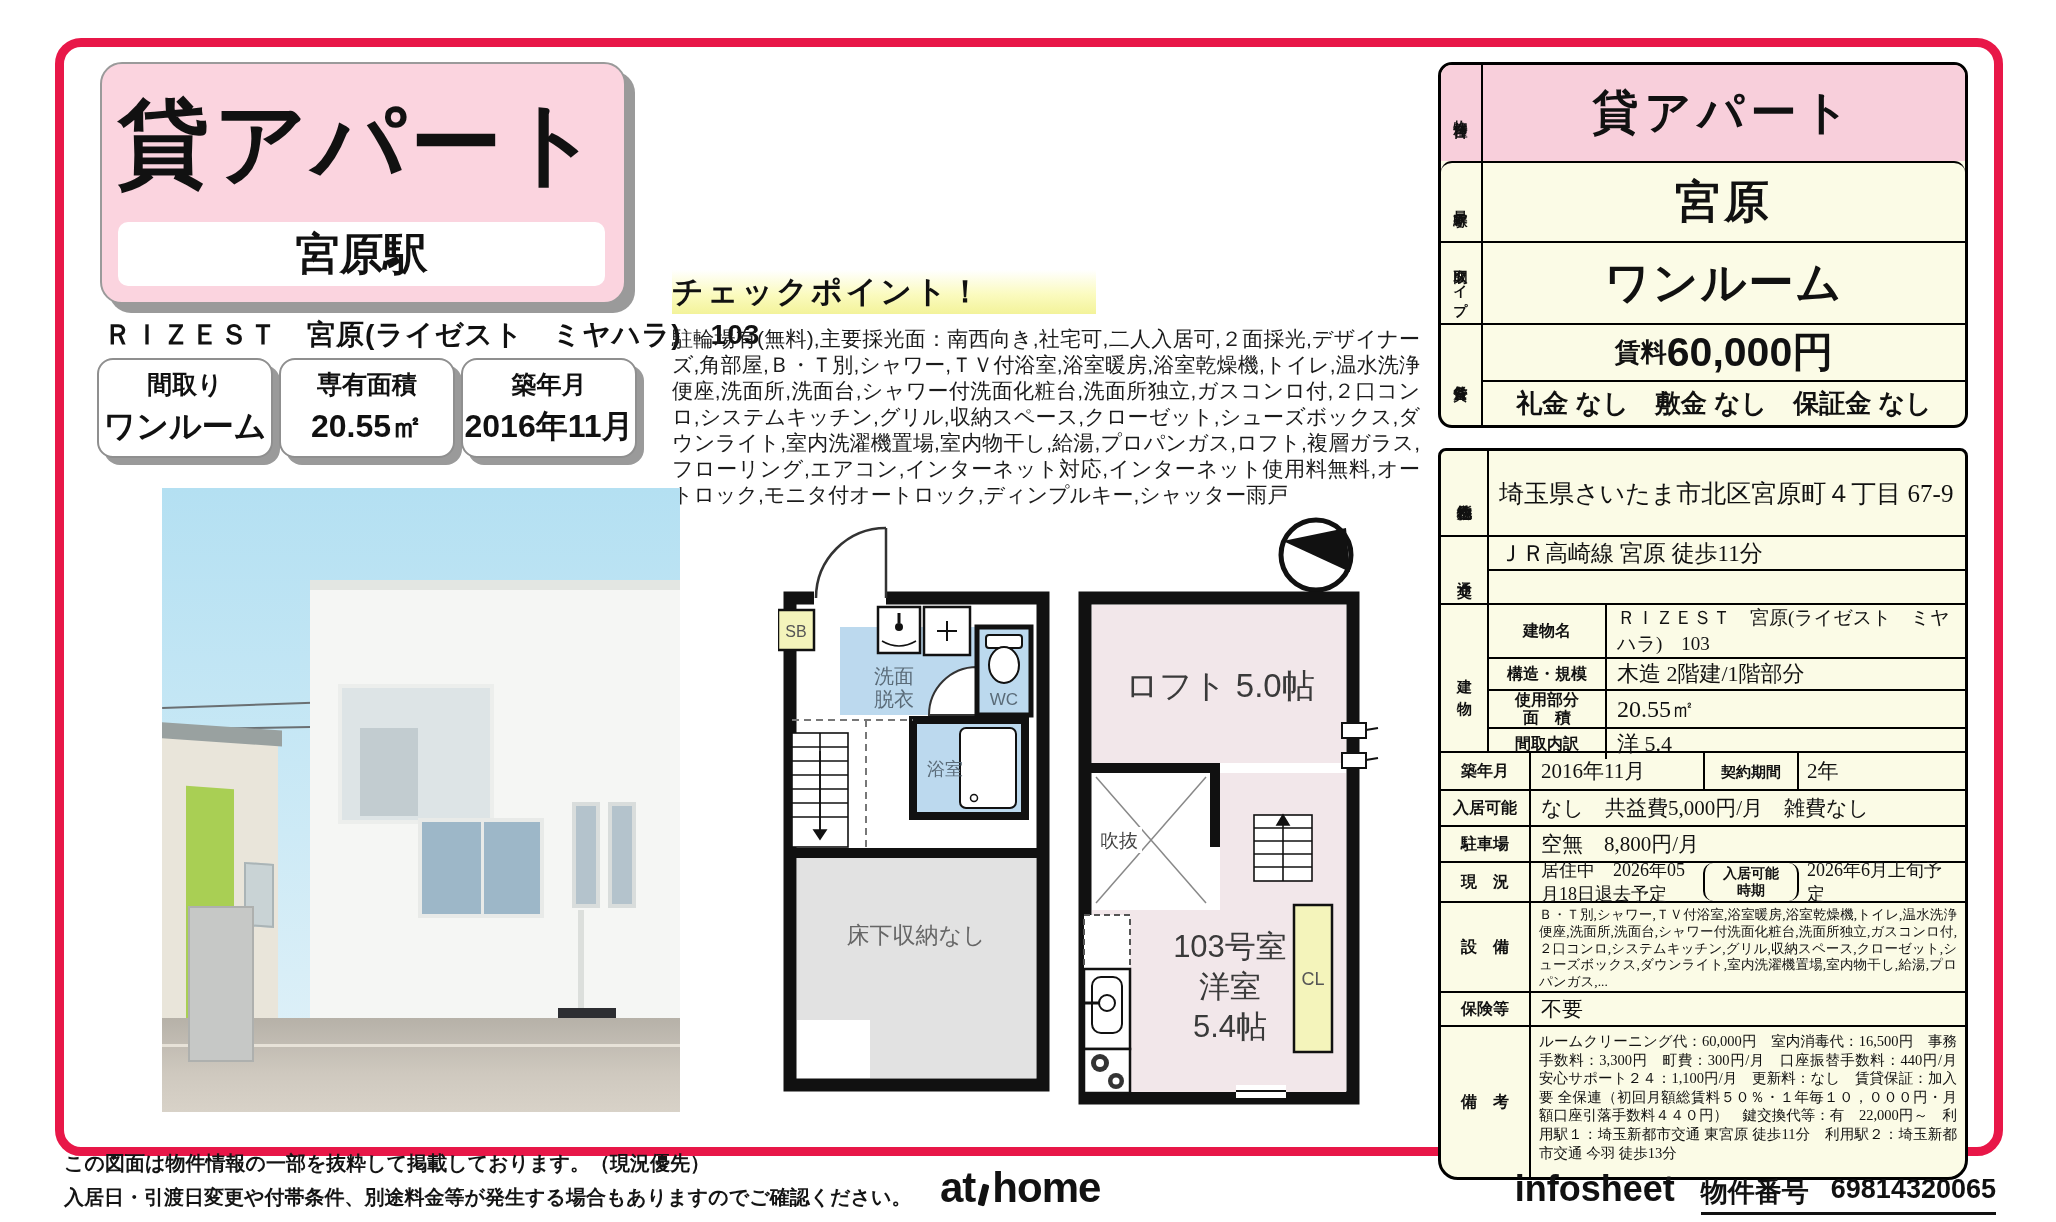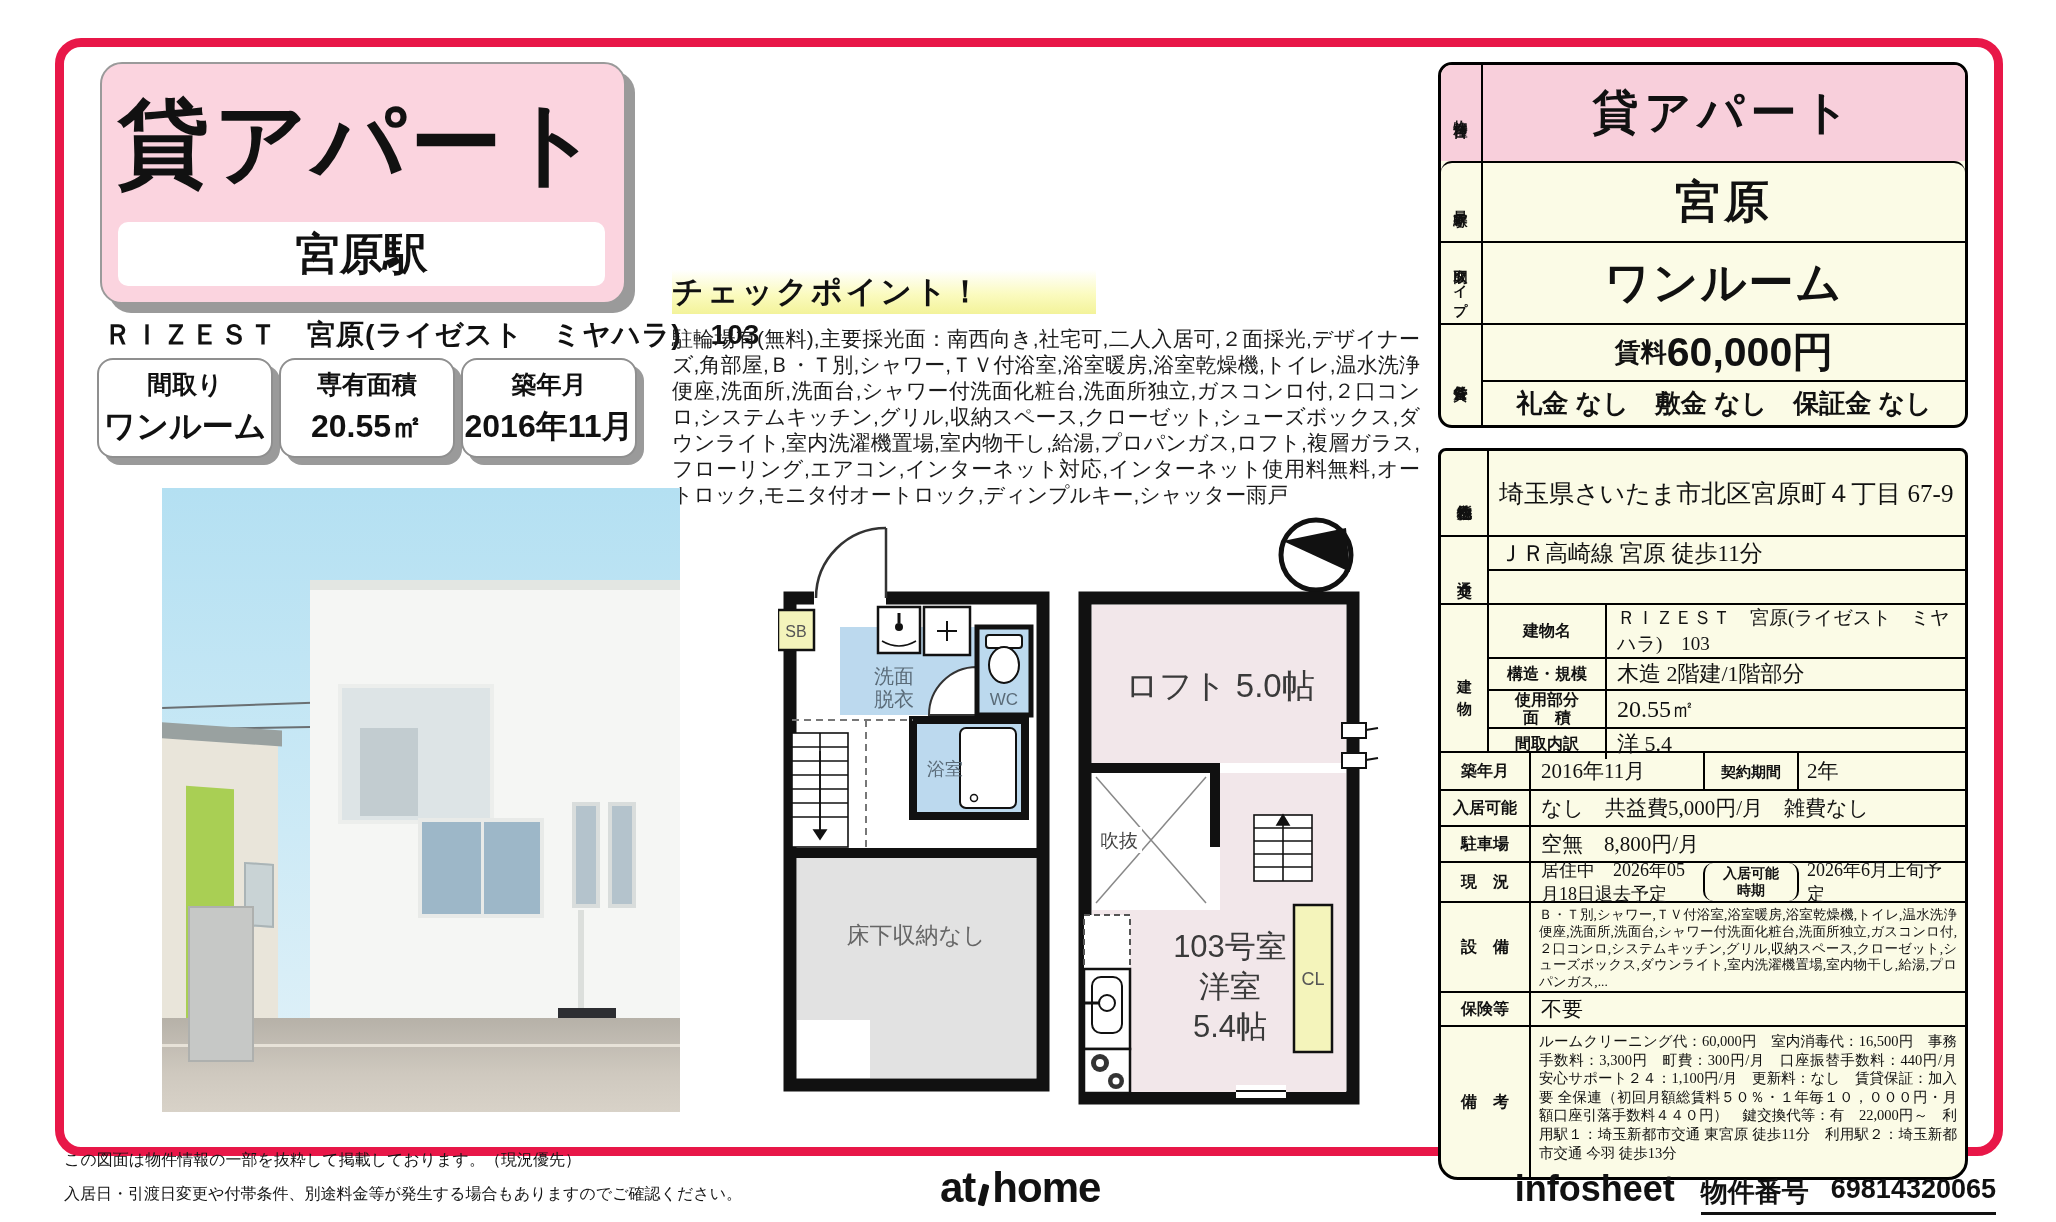--- a/index.html
+++ b/index.html
@@ -79,21 +79,21 @@
                align-items:center;justify-content:center;font-size:15px;font-weight:700;line-height:17px;text-align:center;}
   .subcell-val{width:150px;display:flex;align-items:center;padding:0 8px;font-size:21px;}
   .b-rows{flex:1;display:flex;flex-direction:column;}
   .b-row{flex:1;display:flex;border-top:2px solid #000;}
   .b-row:first-child{border-top:none;}
   .b-lab{width:116px;border-right:2px solid #000;display:flex;flex-direction:column;align-items:center;justify-content:center;
          font-size:16px;font-weight:700;line-height:18px;}
   .b-val{flex:1;display:flex;align-items:center;padding:0 10px;font-size:22px;}
 
   
-  .note{left:64px;width:900px;font-size:16px;font-weight:400;color:#141414;}
+  .note{left:64px;width:900px;font-size:20px;font-weight:700;color:#141414;}
   .logo{left:940px;top:1164px;font-size:42px;font-weight:800;letter-spacing:-1px;display:flex;align-items:flex-end;}
   .logo .dot{width:7px;height:22px;background:#111;margin:0 5px 6px 5px;transform:rotate(14deg);border-radius:2px;}
   .sheet{left:1430px;top:1168px;width:566px;display:flex;align-items:baseline;justify-content:flex-end;gap:26px;}
   .sheet .is{font-size:36px;font-weight:600;}
   .sheet .pn{font-size:27px;font-weight:800;border-bottom:3px solid #111;padding-bottom:2px;display:flex;gap:22px;}
 </style>
 </head>
 <body>
 
 <div class="page">

